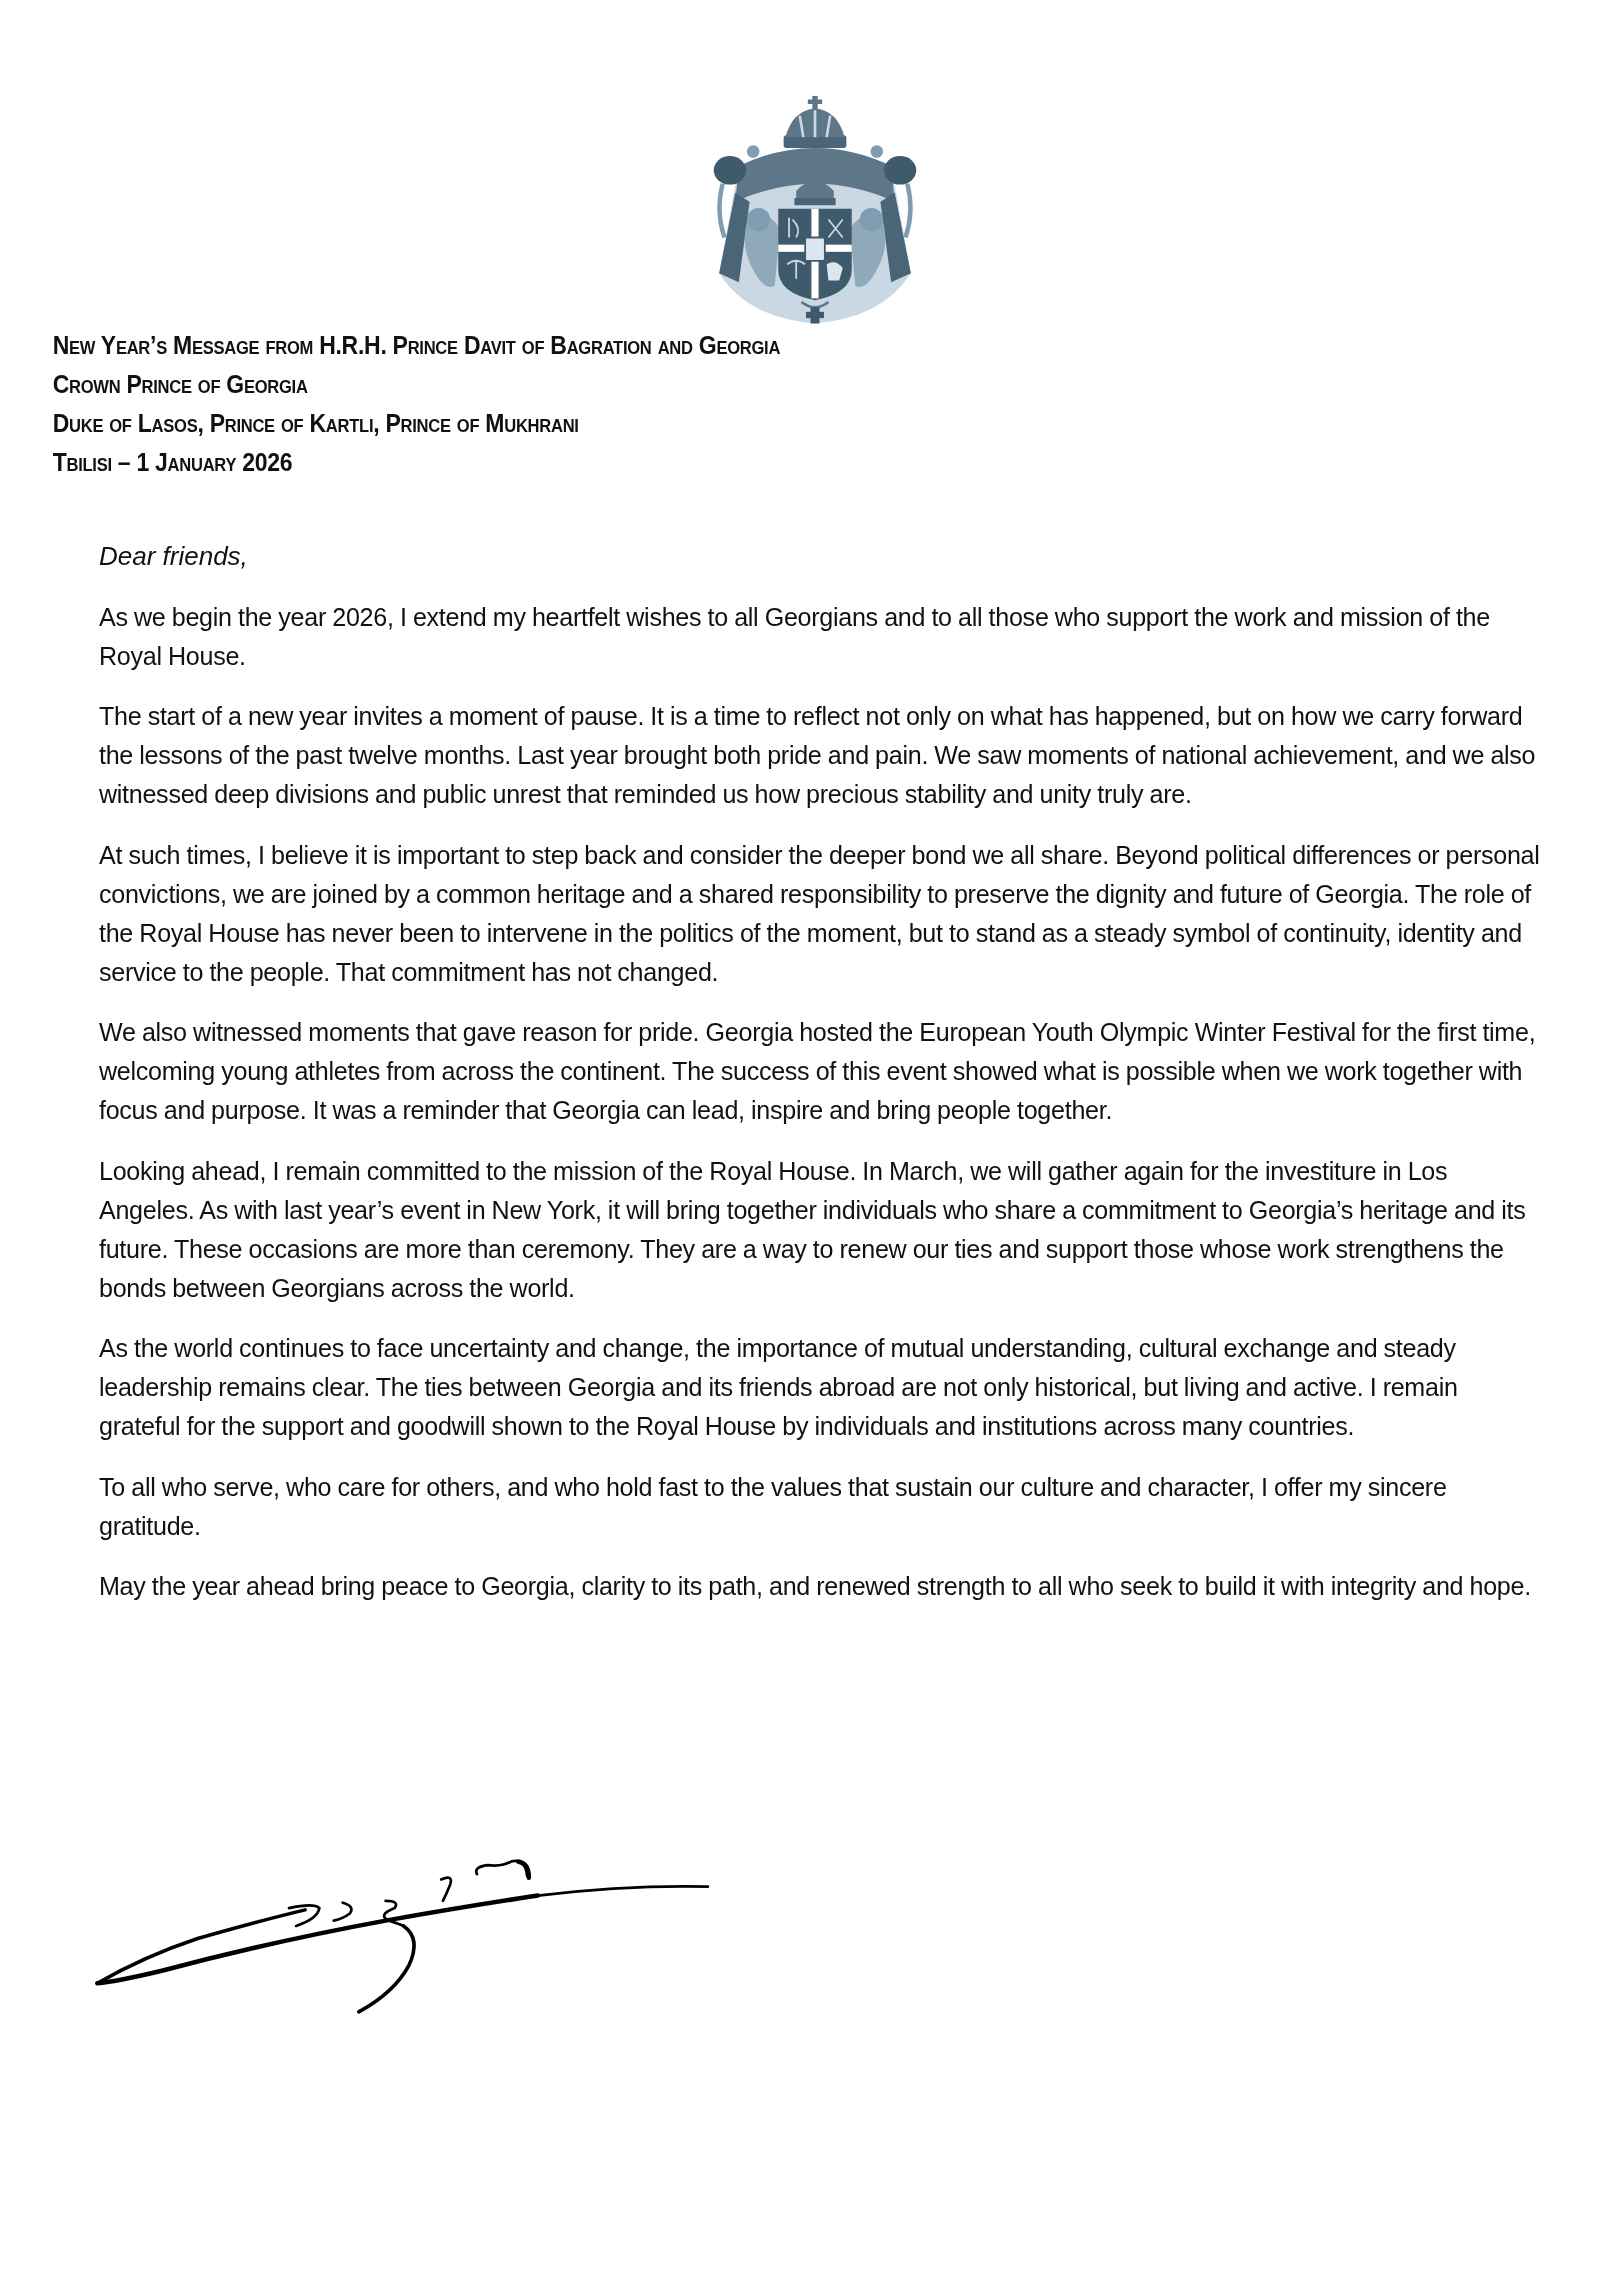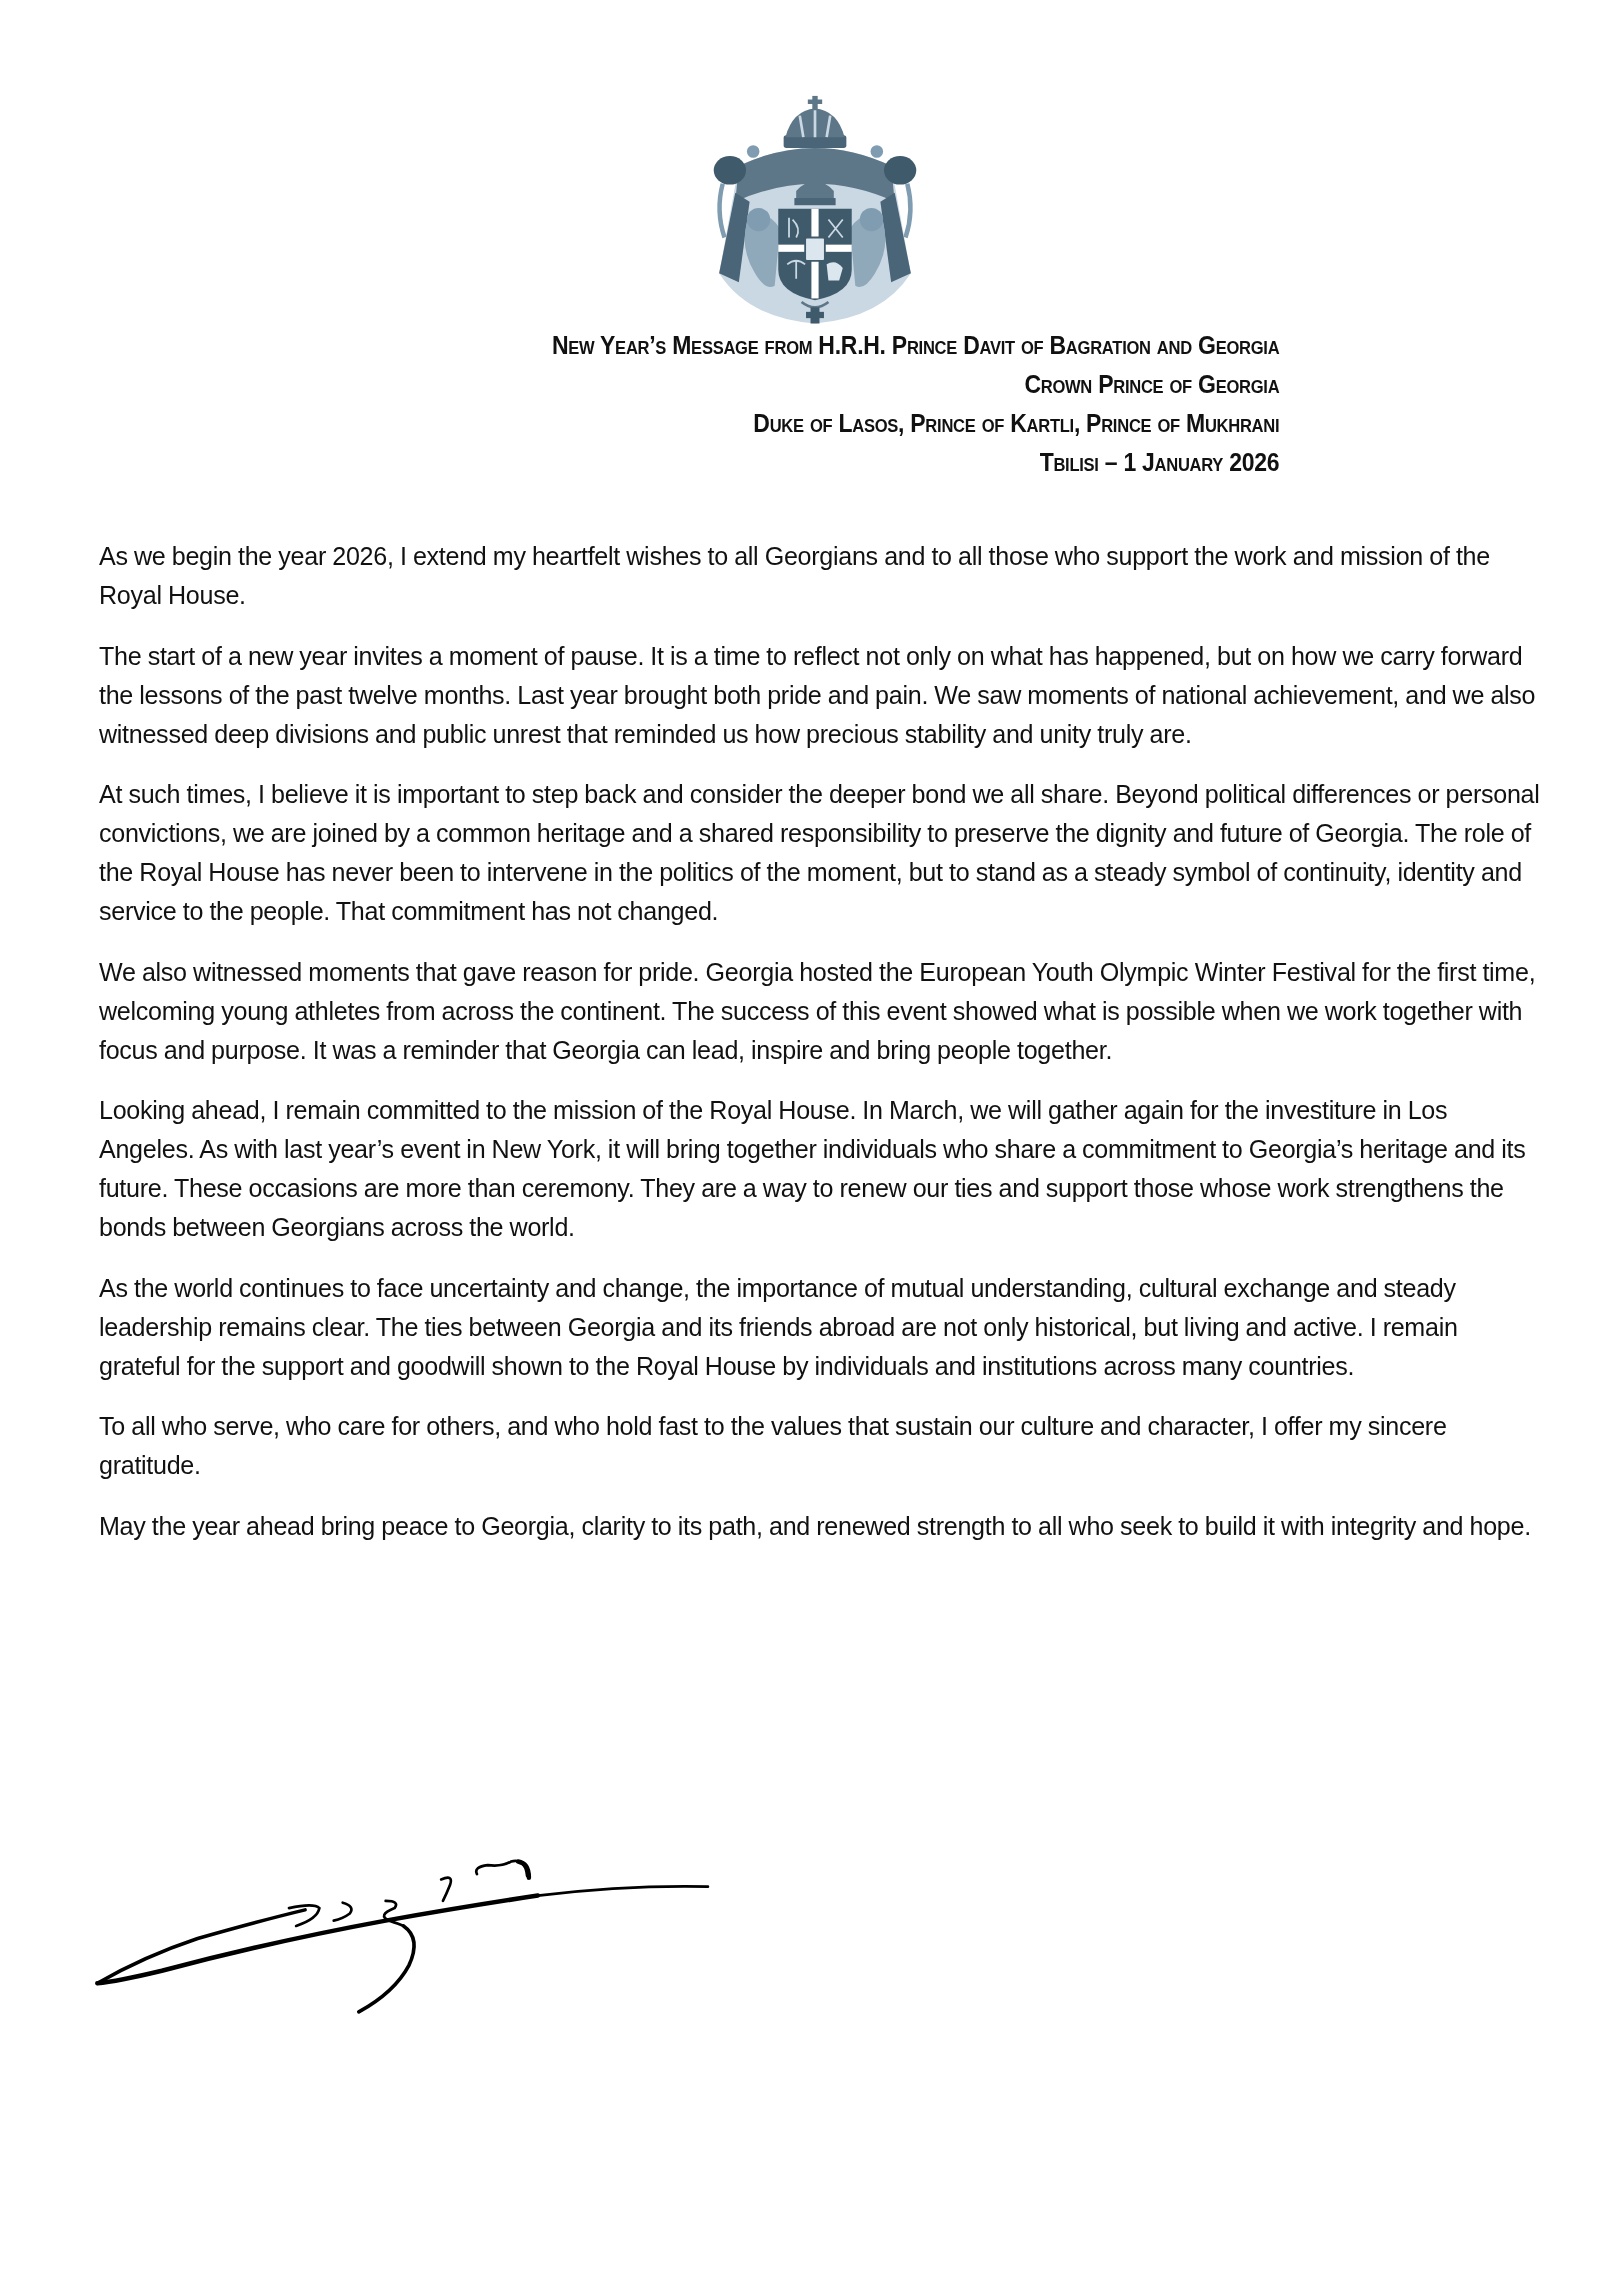--- a/index.html
+++ b/index.html
@@ -25,23 +25,23 @@
     .crest {
       position: absolute;
       left: 703px;
       top: 94px;
       width: 224px;
       height: 235px;
     }
     .header {
       position: absolute;
       top: 326px;
-      left: 15px;
+      left: 0;
       width: 1317px;
-      text-align: right;
+      text-align: left;
     }
     .header-line {
       font-family: "Liberation Sans", sans-serif;
       font-weight: bold;
       font-variant: small-caps;
       font-size: 25px;
       line-height: 39px;
       letter-spacing: -0.3px;
       color: #111111;
       transform: scaleX(0.92);
@@ -128,20 +128,21 @@
   </div>
 
   <div class="header">
     <div class="header-line">New Year’s Message from H.R.H. Prince Davit of Bagration and Georgia</div>
     <div class="header-line">Crown Prince of Georgia</div>
     <div class="header-line">Duke of Lasos, Prince of Kartli, Prince of Mukhrani</div>
     <div class="header-line">Tbilisi – 1 January 2026</div>
   </div>
 
   <div class="body">
+    <p class="salutation">Dear friends,</p>
     <p class="para">As we begin the year 2026, I extend my heartfelt wishes to all Georgians and to all those who support the work and mission of the Royal House.</p>
     <p class="para">The start of a new year invites a moment of pause. It is a time to reflect not only on what has happened, but on how we carry forward the lessons of the past twelve months. Last year brought both pride and pain. We saw moments of national achievement, and we also witnessed deep divisions and public unrest that reminded us how precious stability and unity truly are.</p>
     <p class="para">At such times, I believe it is important to step back and consider the deeper bond we all share. Beyond political differences or personal convictions, we are joined by a common heritage and a shared responsibility to preserve the dignity and future of Georgia. The role of the Royal House has never been to intervene in the politics of the moment, but to stand as a steady symbol of continuity, identity and service to the people. That commitment has not changed.</p>
     <p class="para">We also witnessed moments that gave reason for pride. Georgia hosted the European Youth Olympic Winter Festival for the first time, welcoming young athletes from across the continent. The success of this event showed what is possible when we work together with focus and purpose. It was a reminder that Georgia can lead, inspire and bring people together.</p>
     <p class="para">Looking ahead, I remain committed to the mission of the Royal House. In March, we will gather again for the investiture in Los Angeles. As with last year’s event in New York, it will bring together individuals who share a commitment to Georgia’s heritage and its future. These occasions are more than ceremony. They are a way to renew our ties and support those whose work strengthens the bonds between Georgians across the world.</p>
     <p class="para">As the world continues to face uncertainty and change, the importance of mutual understanding, cultural exchange and steady leadership remains clear. The ties between Georgia and its friends abroad are not only historical, but living and active. I remain grateful for the support and goodwill shown to the Royal House by individuals and institutions across many countries.</p>
     <p class="para">To all who serve, who care for others, and who hold fast to the values that sustain our culture and character, I offer my sincere gratitude.</p>
     <p class="para">May the year ahead bring peace to Georgia, clarity to its path, and renewed strength to all who seek to build it with integrity and hope.</p>
   </div>
 

